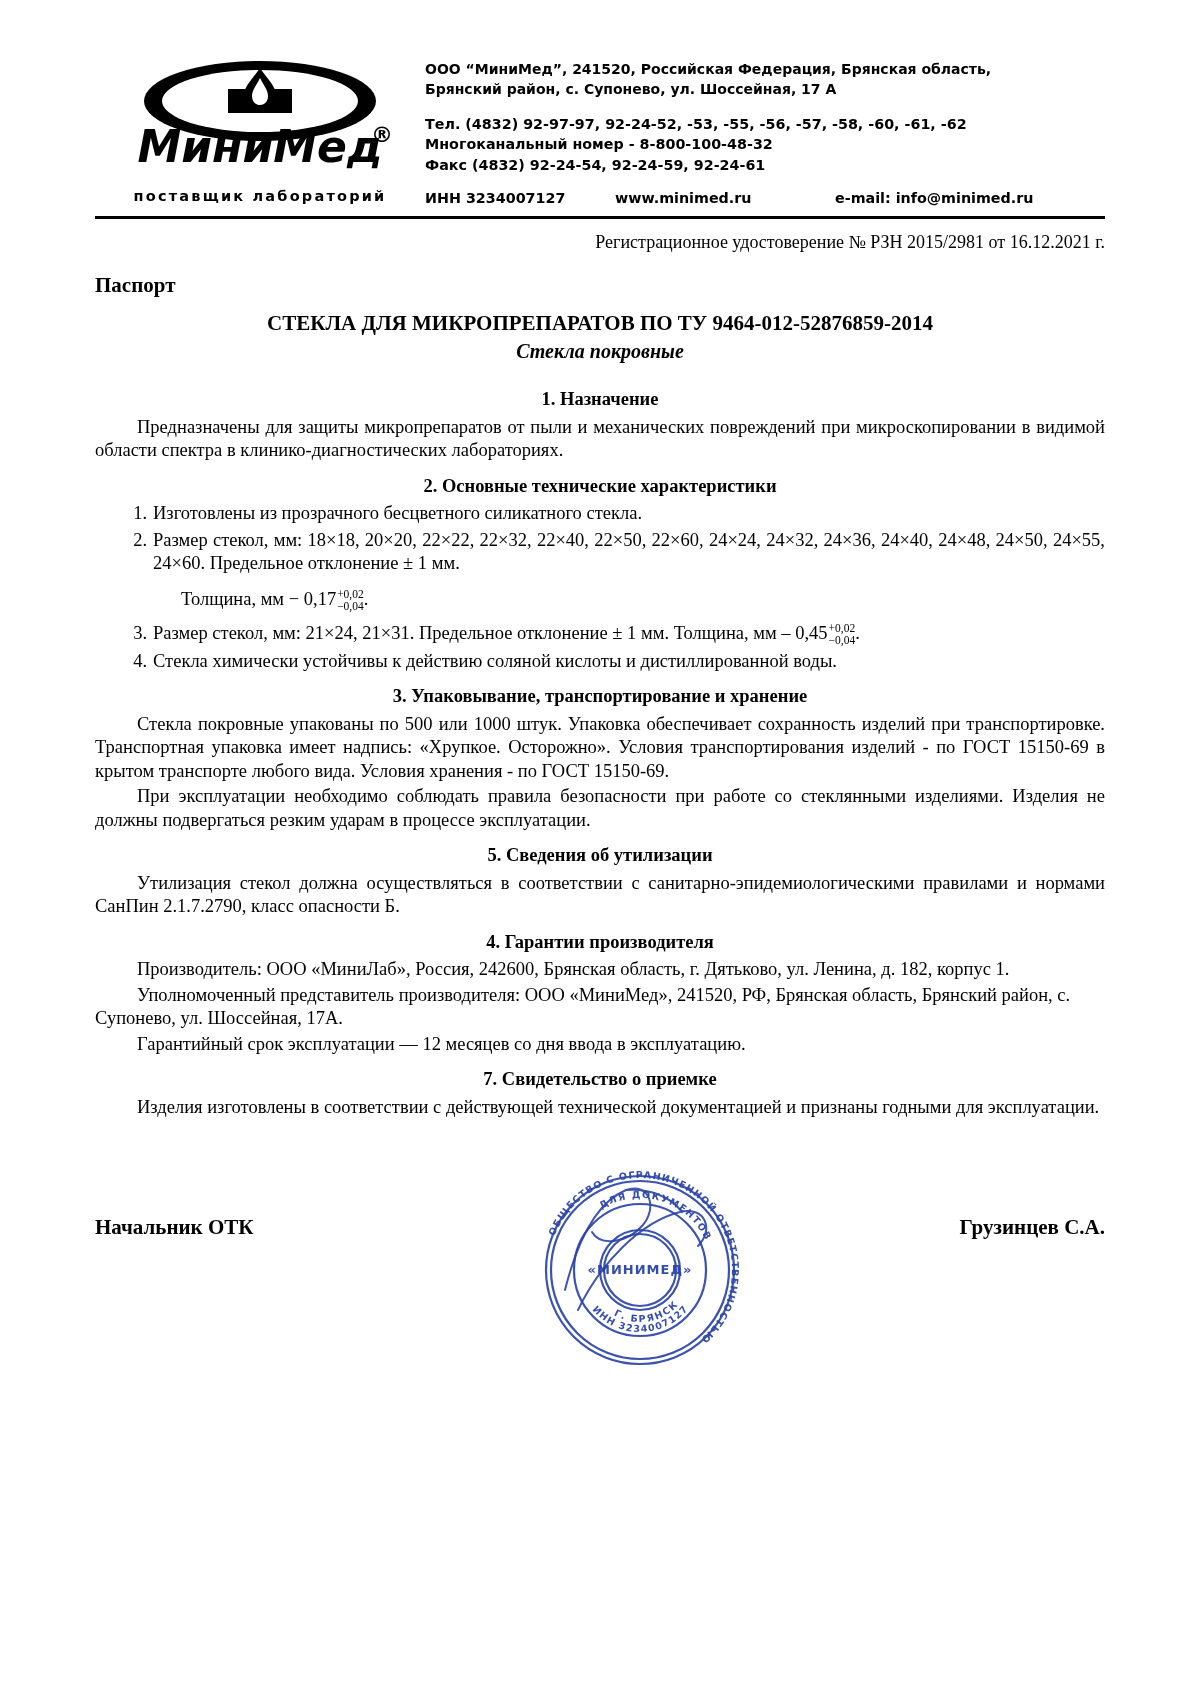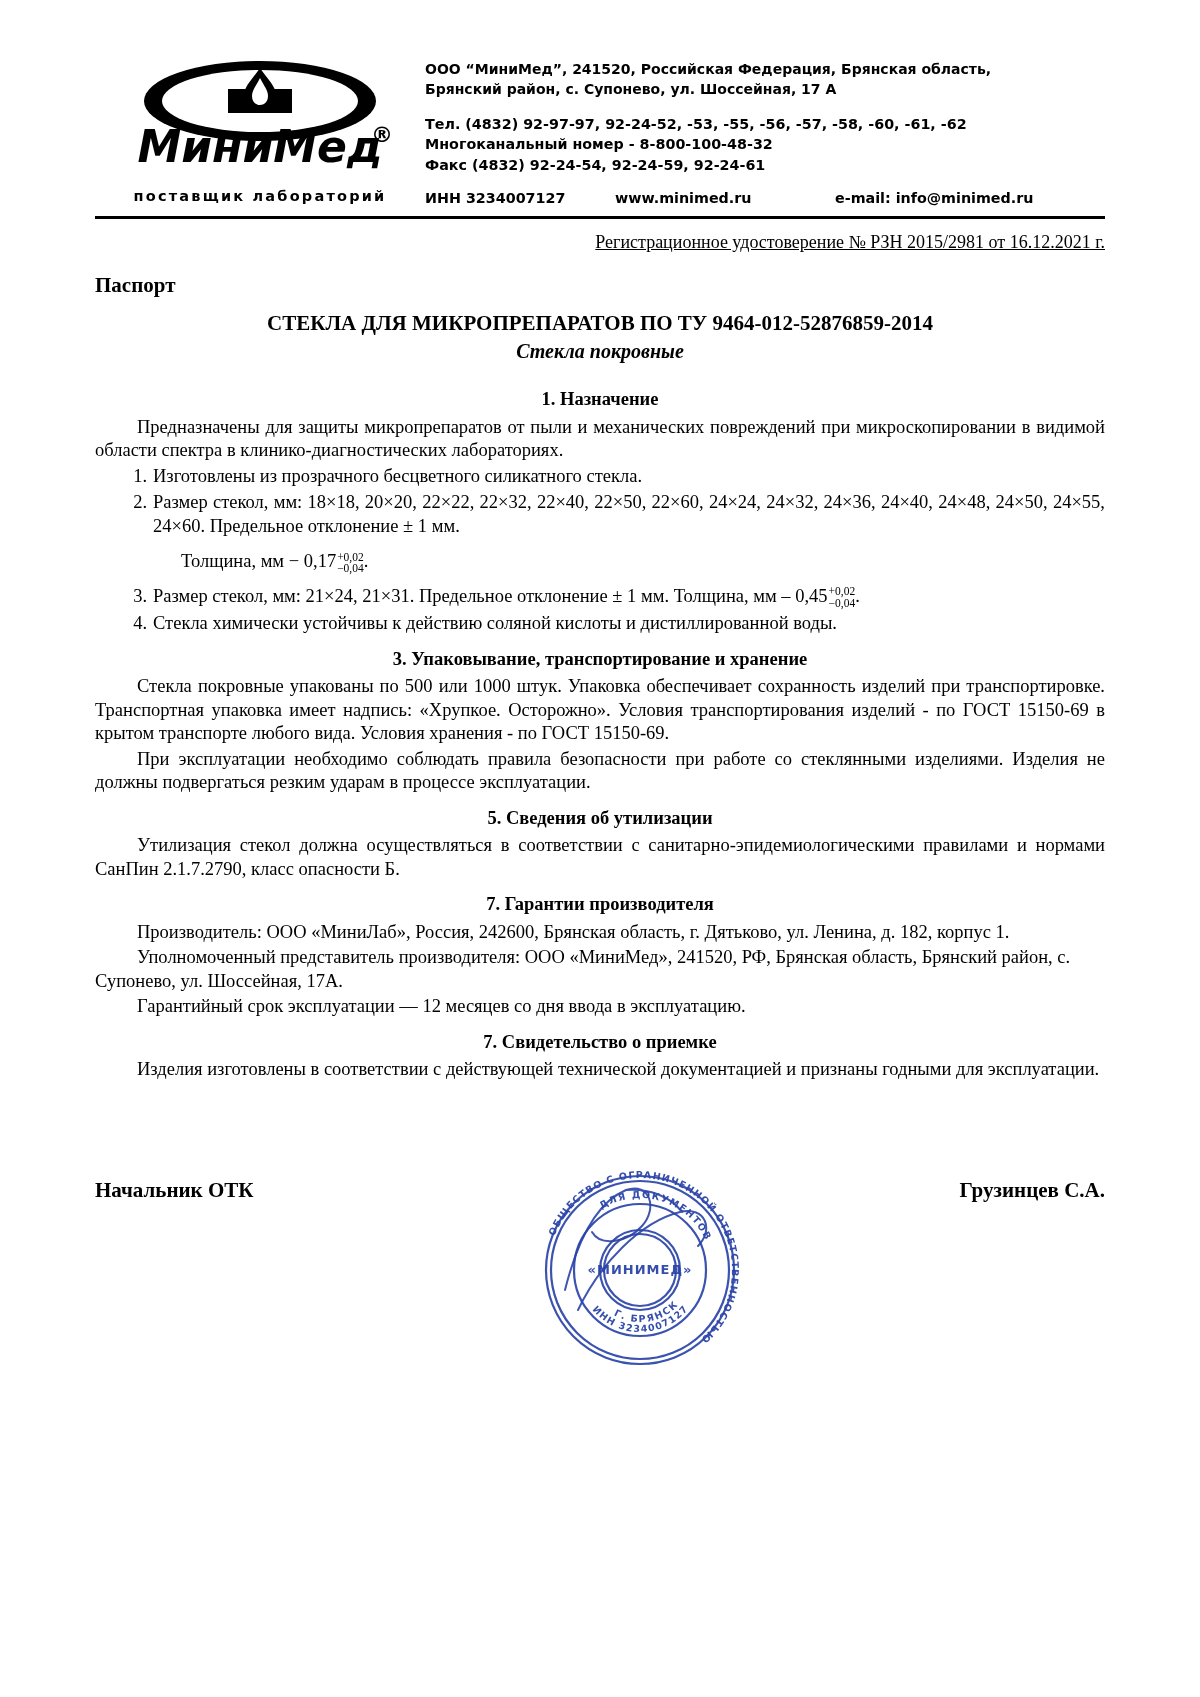--- a/index.html
+++ b/index.html
@@ -83,21 +83,20 @@
   .content {
     padding: 12px 95px 0 95px;
     box-sizing: border-box;
     font-size: 18.5px;
     line-height: 1.27;
   }
   .reg-line {
     text-align: right;
     font-size: 18px;
     margin-bottom: 18px;
-    text-decoration: underline;
   }
   .doc-title {
     text-align: left;
     font-weight: bold;
     font-size: 21px;
     margin-bottom: 12px;
   }
   .doc-subtitle {
     text-align: center;
     font-weight: bold;
@@ -225,20 +224,21 @@
 
     <div class="reg-line">Регистрационное удостоверение № РЗН 2015/2981 от 16.12.2021 г.</div>
 
     <div class="doc-title">Паспорт</div>
     <div class="doc-subtitle">СТЕКЛА ДЛЯ МИКРОПРЕПАРАТОВ ПО ТУ 9464-012-52876859-2014</div>
     <div class="doc-subtitle2">Стекла покровные</div>
 
     <h2 class="sect">1.  Назначение</h2>
     <p class="para">Предназначены для защиты микропрепаратов от пыли и механических повреждений при микроскопировании в видимой области спектра в клинико-диагностических лабораториях.</p>
 
+    <h2 class="sect">2.  Основные технические характеристики</h2>
     <ol class="numlist">
       <li>Изготовлены из прозрачного бесцветного силикатного стекла.</li>
       <li><span>Размер стекол, мм: 18×18, 20×20, 22×22, 22×32, 22×40, 22×50, 22×60, 24×24, 24×32, 24×36, 24×40, 24×48, 24×50, 24×55, 24×60. Предельное отклонение ± 1 мм.</span></li>
     </ol>
 
     <div class="thickness-line">
       <span>Толщина, мм  −  0,17</span><span class="frac"><span>+0,02</span><span>−0,04</span></span><span>.</span>
     </div>
 
     <ol class="numlist" style="counter-reset: li 2;">
@@ -247,21 +247,21 @@
     </ol>
 
     <h2 class="sect">3.  Упаковывание, транспортирование и хранение</h2>
     <p class="para">Стекла покровные упакованы по 500 или 1000 штук. Упаковка обеспечивает сохранность изделий при транспортировке. Транспортная упаковка имеет надпись: «Хрупкое. Осторожно». Условия транспортирования изделий - по ГОСТ 15150-69 в крытом транспорте любого вида. Условия хранения -  по  ГОСТ 15150-69.</p>
 
     <p class="para">При эксплуатации необходимо соблюдать правила безопасности при работе со стеклянными изделиями. Изделия не должны подвергаться резким ударам в процессе эксплуатации.</p>
 
     <h2 class="sect">5.  Сведения об утилизации</h2>
     <p class="para">Утилизация стекол должна осуществляться в соответствии с санитарно-эпидемиологическими правилами и нормами СанПин 2.1.7.2790, класс опасности Б.</p>
 
-    <h2 class="sect">7.  Гарантии производителя</h2>
+    <h2 class="sect">4.  Гарантии производителя</h2>
     <p class="para nojust">Производитель: ООО «МиниЛаб», Россия, 242600, Брянская область, г. Дятьково, ул. Ленина, д. 182, корпус 1.</p>
     <p class="para nojust">Уполномоченный представитель производителя: ООО «МиниМед», 241520, РФ, Брянская область, Брянский район, с. Супонево, ул. Шоссейная, 17А.</p>
     <p class="para nojust">Гарантийный срок эксплуатации — 12 месяцев со дня ввода в эксплуатацию.</p>
 
     <h2 class="sect">7.  Свидетельство о приемке</h2>
     <p class="para">Изделия изготовлены в соответствии с действующей технической документацией и признаны годными для эксплуатации.</p>
   </div>
 
   <div class="sig-row">
     <div class="sig-left">Начальник ОТК</div>

